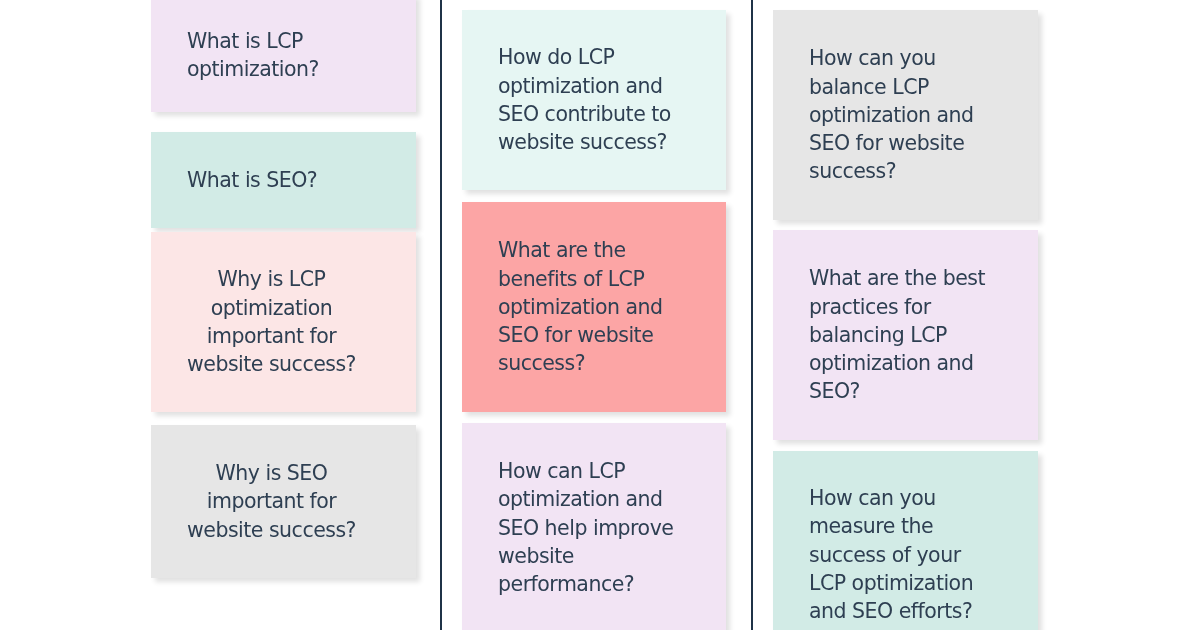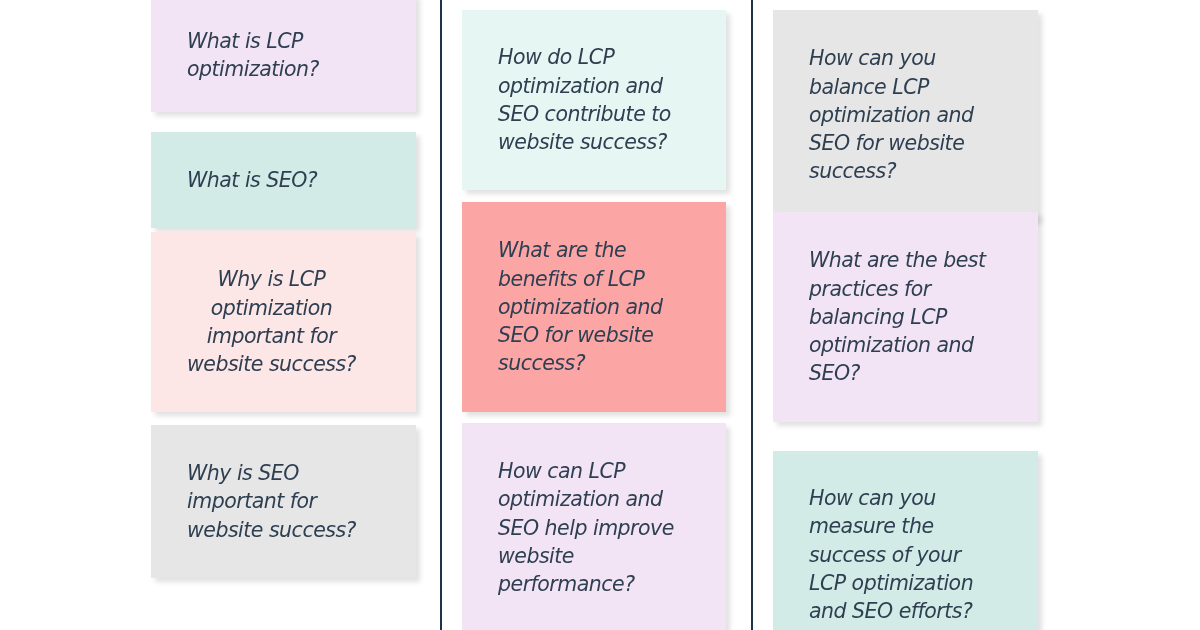--- a/index.html
+++ b/index.html
@@ -1,21 +1,21 @@
 <!DOCTYPE html>
 <html><head>
   <meta charset="utf-8">
   <style>
     * { box-sizing: border-box; margin: 0; padding: 0; }
     html, body {
       width: 1200px; height: 630px; overflow: hidden;
       background: #ffffff;
       font-family: "DejaVu Sans", "Liberation Sans", sans-serif;
     }
-    #canvas { position: relative; width: 1200px; height: 551px; font-style: italic; }
+    #canvas { position: relative; width: 1200px; height: 551px; }
     .divider {
       position: absolute; top: 0; width: 2px; height: 630px;
       background: #1f3247;
     }
     .card {
       position: absolute;
       box-shadow: 4px 4px 5px rgba(0,0,0,0.12);
       color: #2e3f52;
       font-size: 20.5px;
       line-height: 28.3px;
@@ -39,21 +39,21 @@
   </div>
   <div class="card" style="left: 151px; top: 124px; width: 265px; height: 96px; background: rgb(210, 235, 230); margin-top: 8px;">
     <span class="txt">What is SEO?</span>
   </div>
   <div class="card" style="left: 151px; top: 232px; width: 265px; height: 180px; background: rgb(252, 230, 230); text-align: center;">
     <span class="txt">Why is LCP
 optimization
 important for
 website success?</span>
   </div>
-  <div class="card" style="left: 151px; top: 425px; width: 265px; height: 153px; background: rgb(230, 230, 230);">
+  <div class="card" style="left: 151px; top: 425px; width: 265px; height: 153px; background: rgb(230, 230, 230); text-align: center;">
     <span class="txt">Why is SEO
 important for
 website success?</span>
   </div>
 
   <div class="card" style="left: 462px; top: 10px; width: 264px; height: 180px; background: rgb(230, 246, 243);">
     <span class="txt">How do LCP
 optimization and
 SEO contribute to
 website success?</span>
@@ -73,21 +73,21 @@
 performance?</span>
   </div>
 
   <div class="card" style="left: 773px; top: 10px; width: 265px; height: 210px; background: rgb(230, 230, 230);">
     <span class="txt">How can you
 balance LCP
 optimization and
 SEO for website
 success?</span>
   </div>
-  <div class="card" style="left: 773px; top: 212px; width: 265px; height: 210px; background: rgb(242, 228, 244);">
+  <div class="card" style="left: 773px; top: 230px; width: 265px; height: 210px; background: rgb(242, 228, 244);">
     <span class="txt">What are the best
 practices for
 balancing LCP
 optimization and
 SEO?</span>
   </div>
   <div class="card" style="left: 773px; top: 451px; width: 265px; height: 230px; align-items: flex-start; padding-top: 33px; background: rgb(210, 235, 230);">
     <span class="txt">How can you
 measure the
 success of your

